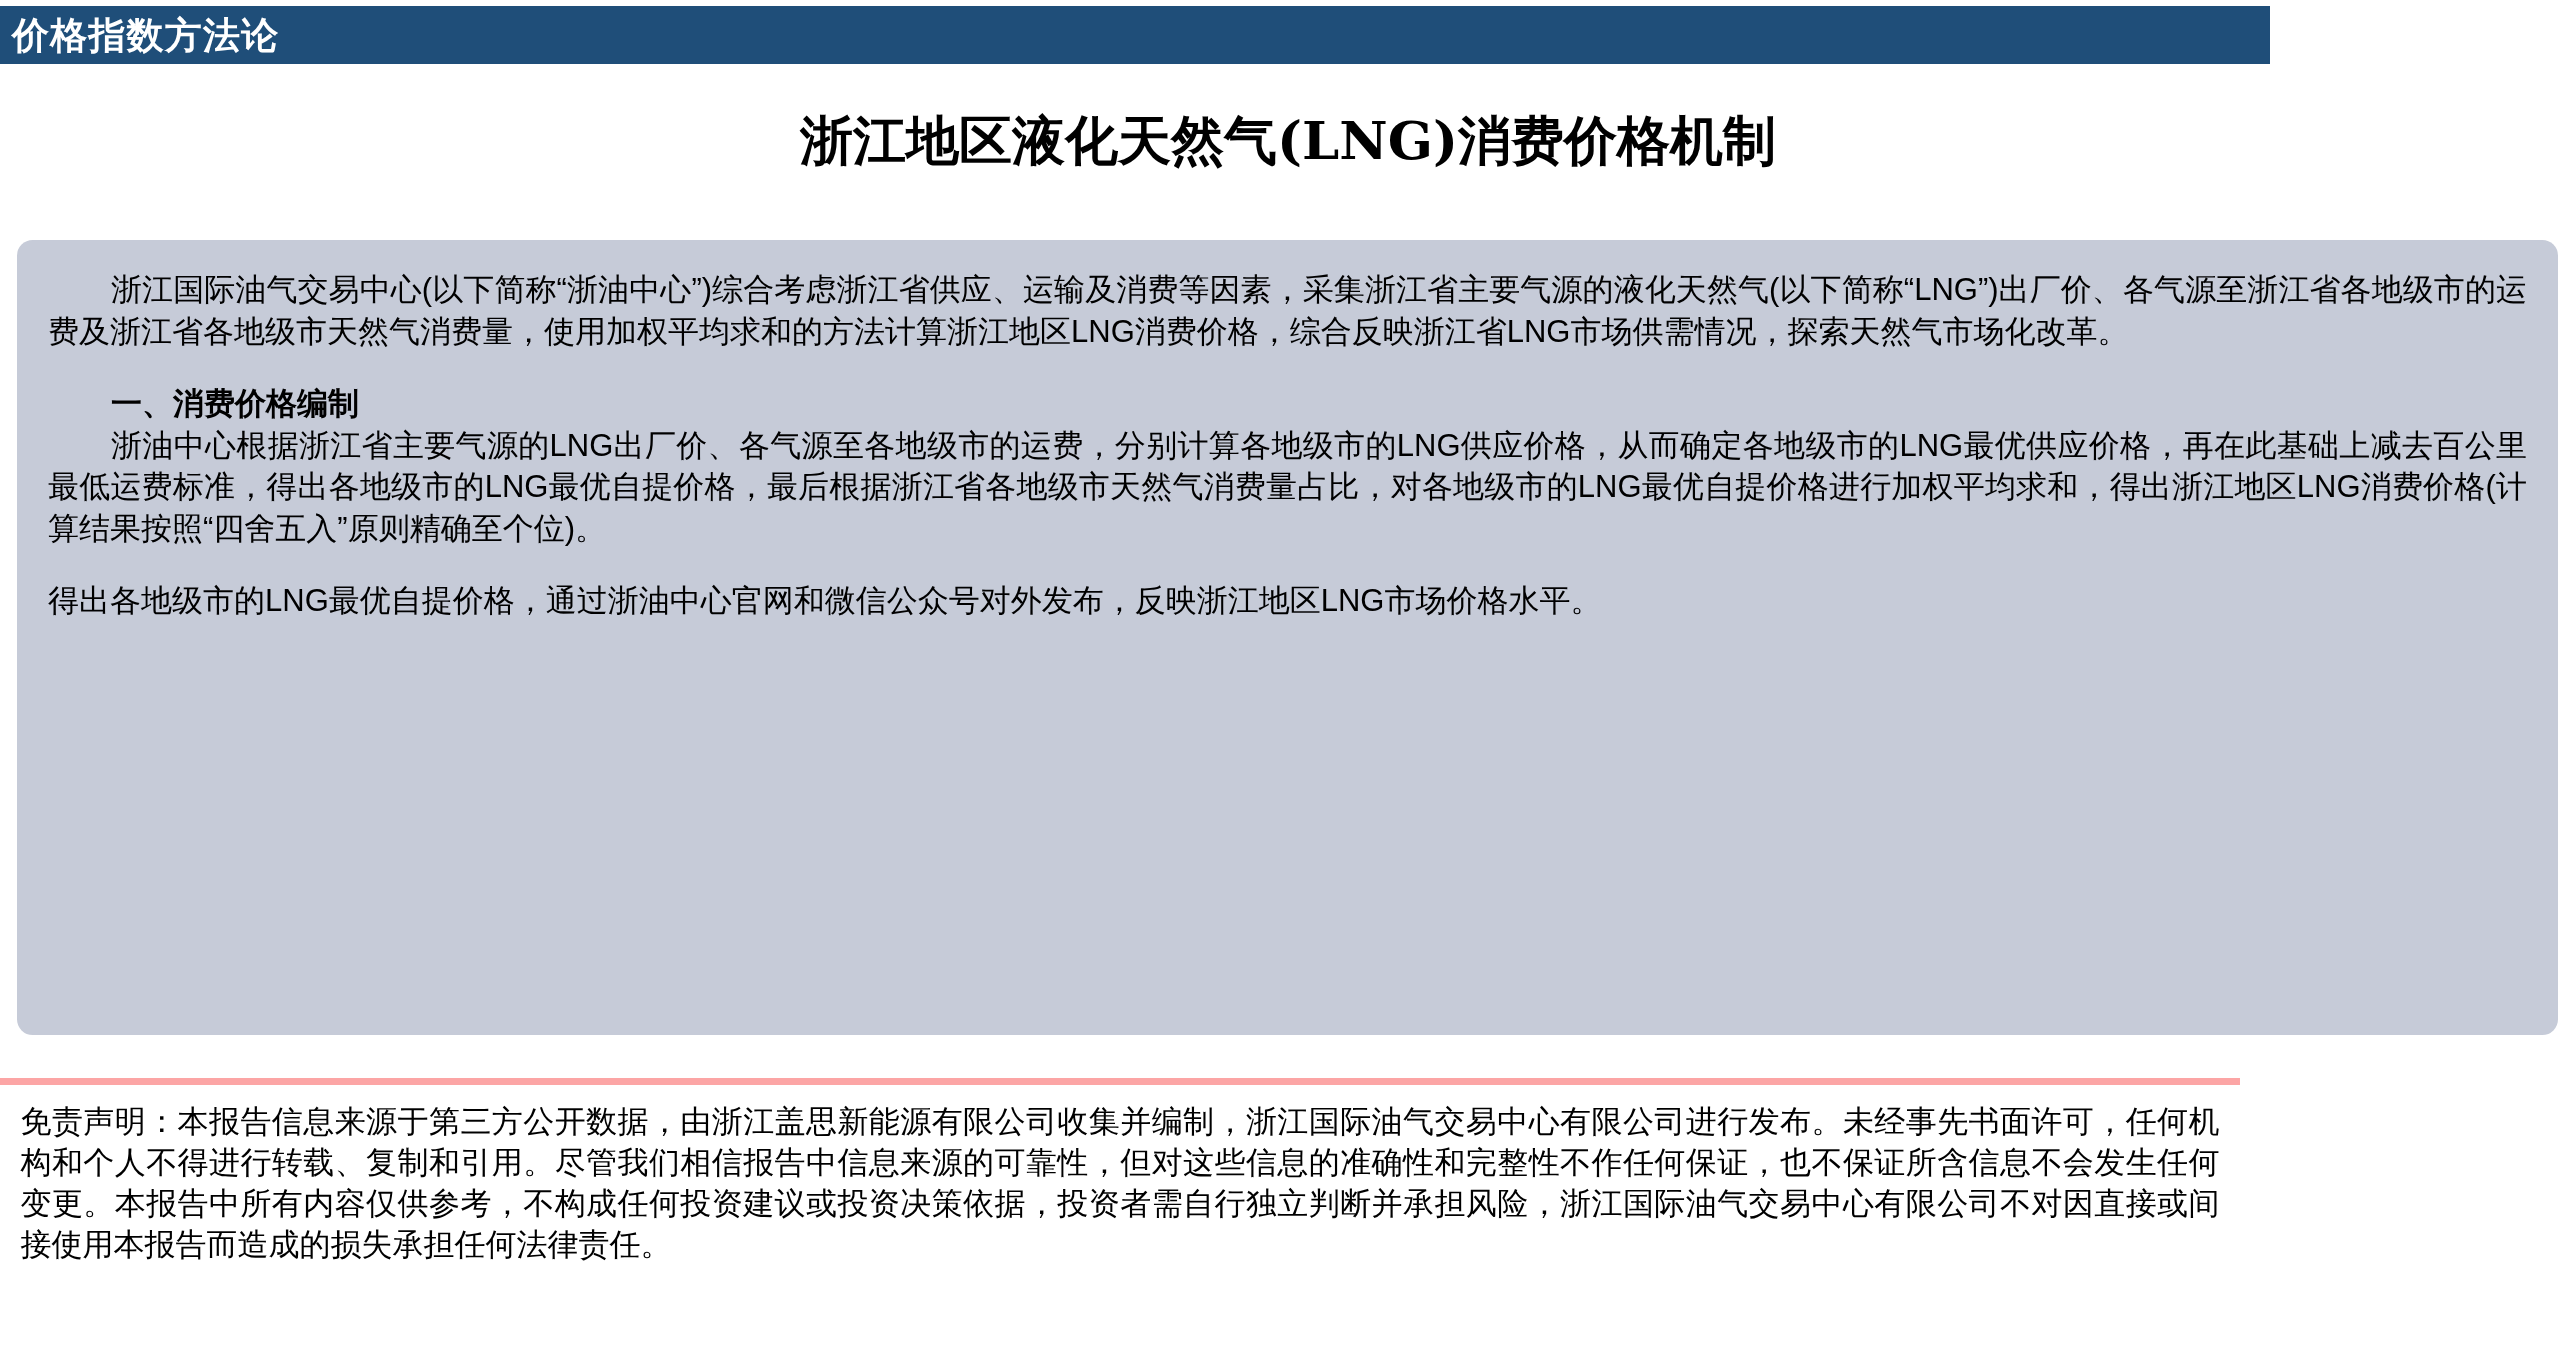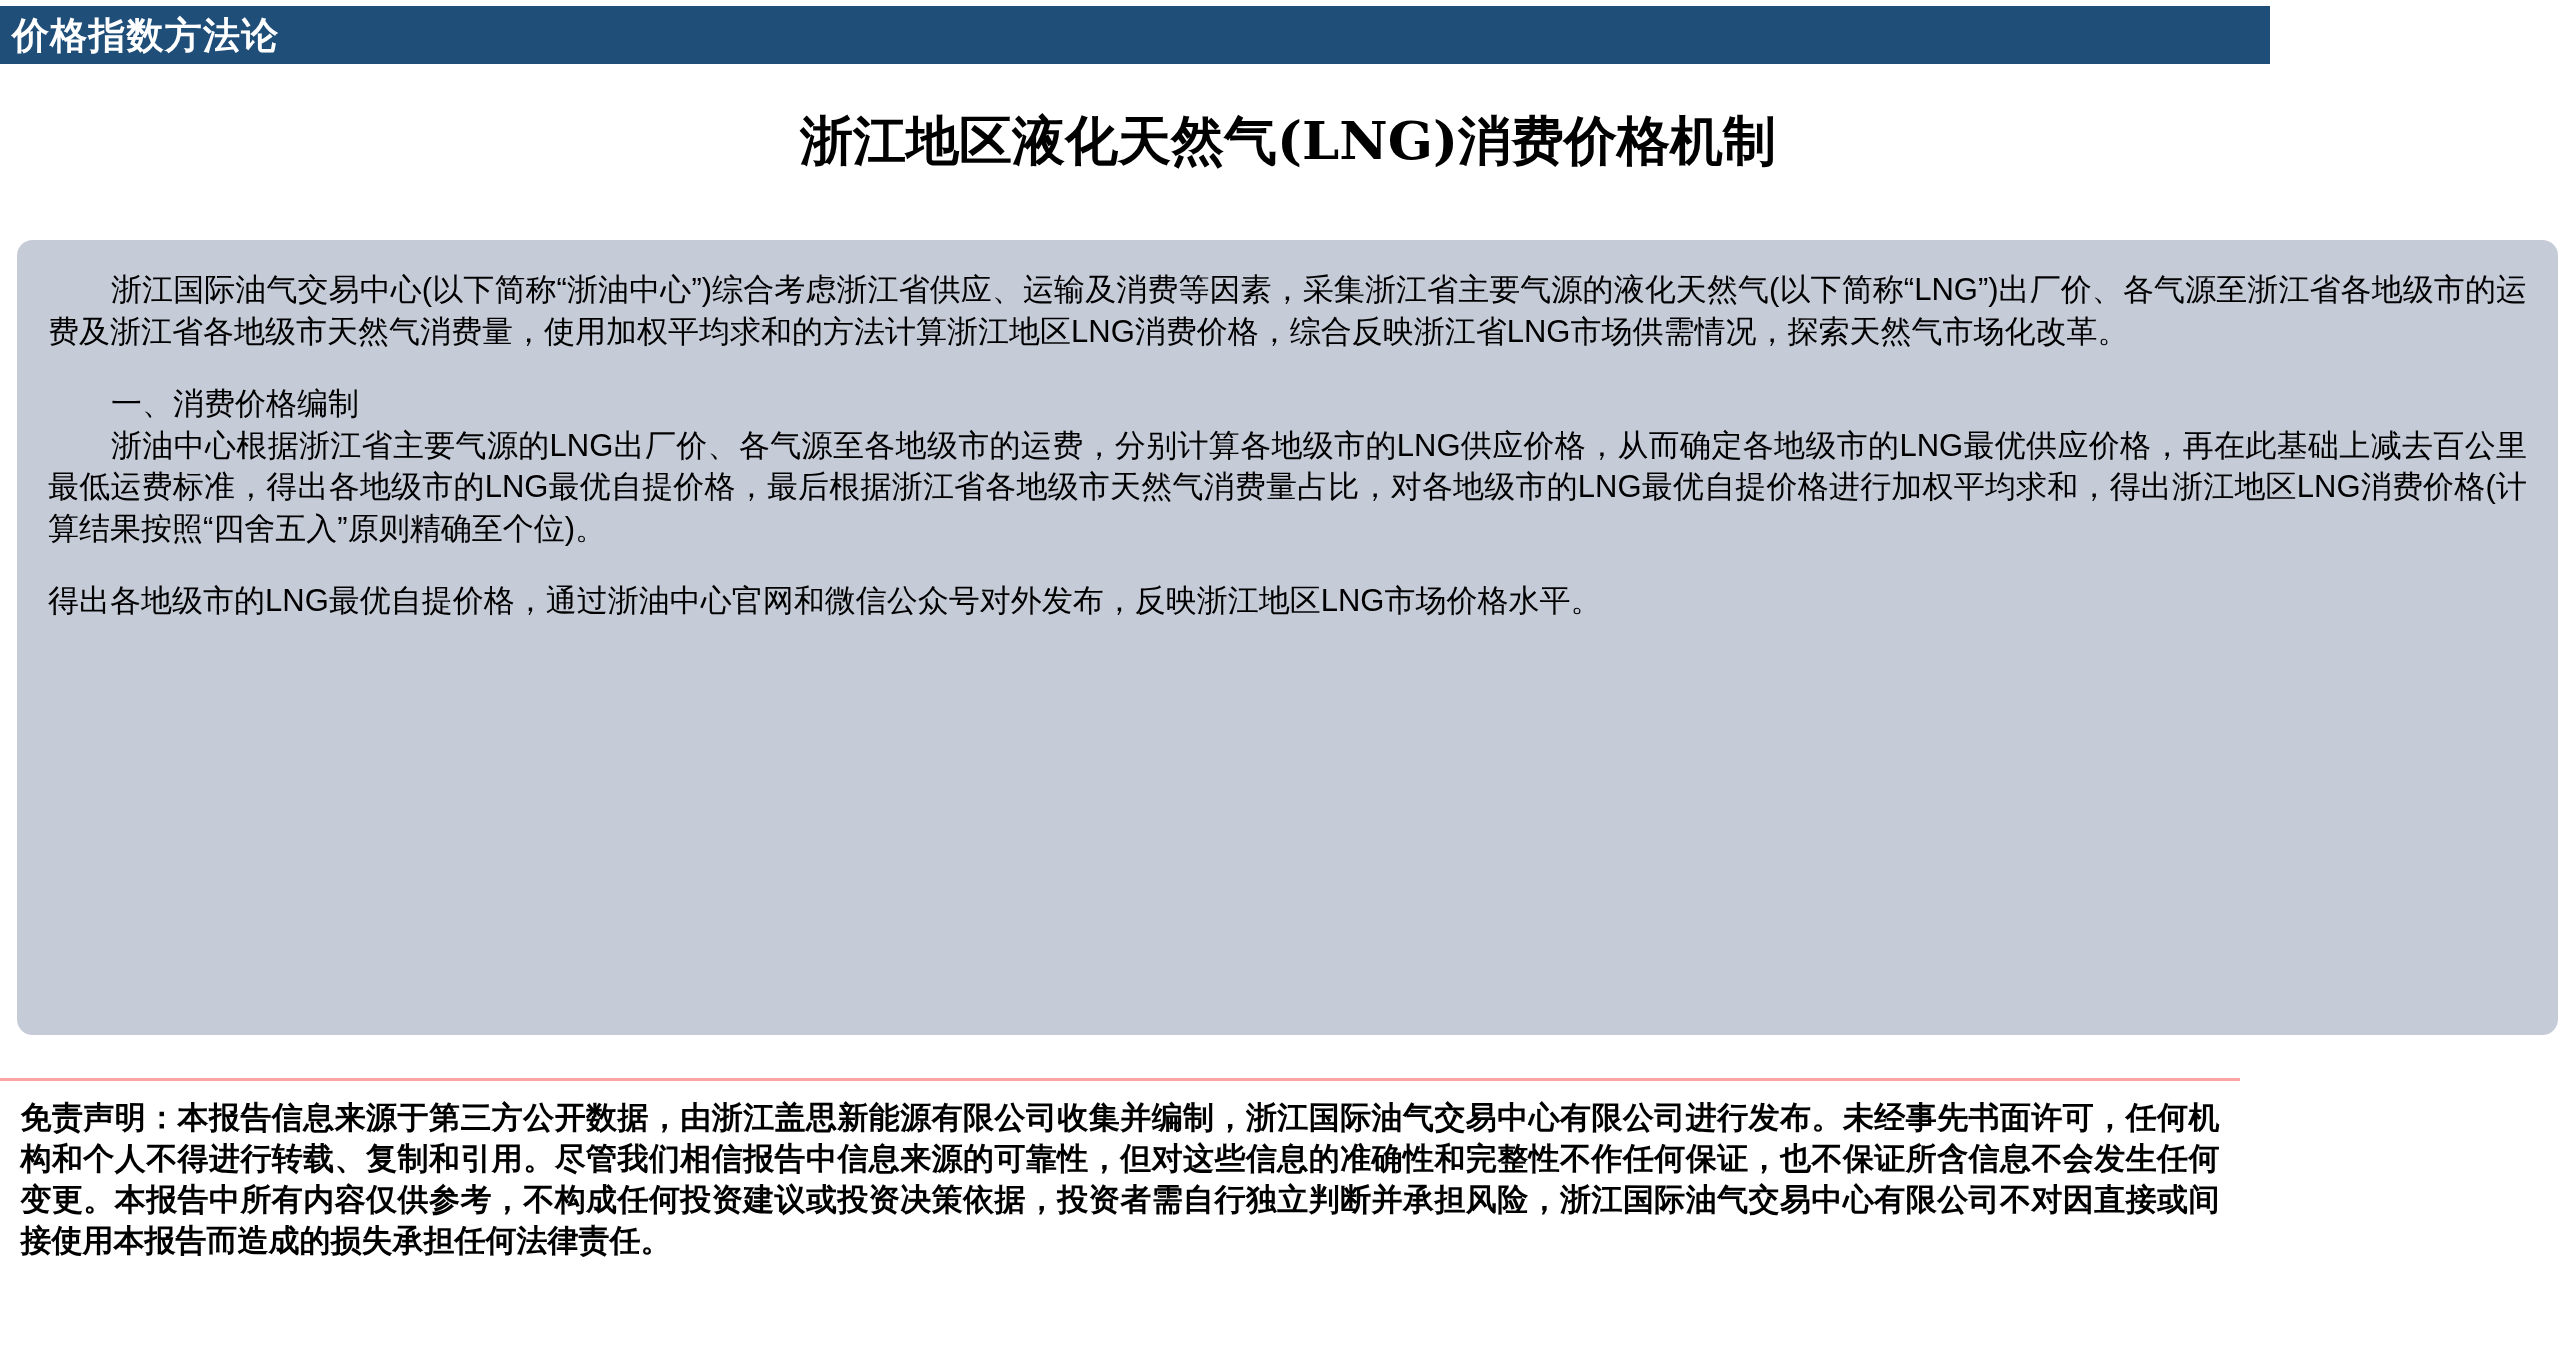--- a/index.html
+++ b/index.html
@@ -74,32 +74,32 @@
   }
   .indent {
     text-indent: 63px;
   }
   .spacer {
     height: 31px;
   }
   .sect-head {
     text-indent: 63px;
     font-size: 31px;
+    font-weight: bold;
   }
 
   
   .disclaimer {
     position: absolute;
     left: 0;
     top: 1078px;
     width: 2240px;
     box-sizing: border-box;
     padding: 15.7px 20.5px 6px 20.5px;
-    border-top: 3px solid #fca5a5;
-    font-weight: bold;
+    border-top: 7px solid #fca5a5;
   }
   .disclaimer p {
     margin: 0;
     font-size: 31px;
     line-height: 1.33;
     text-align: justify;
     text-justify: inter-ideograph;
   }
 </style>
 </head>

